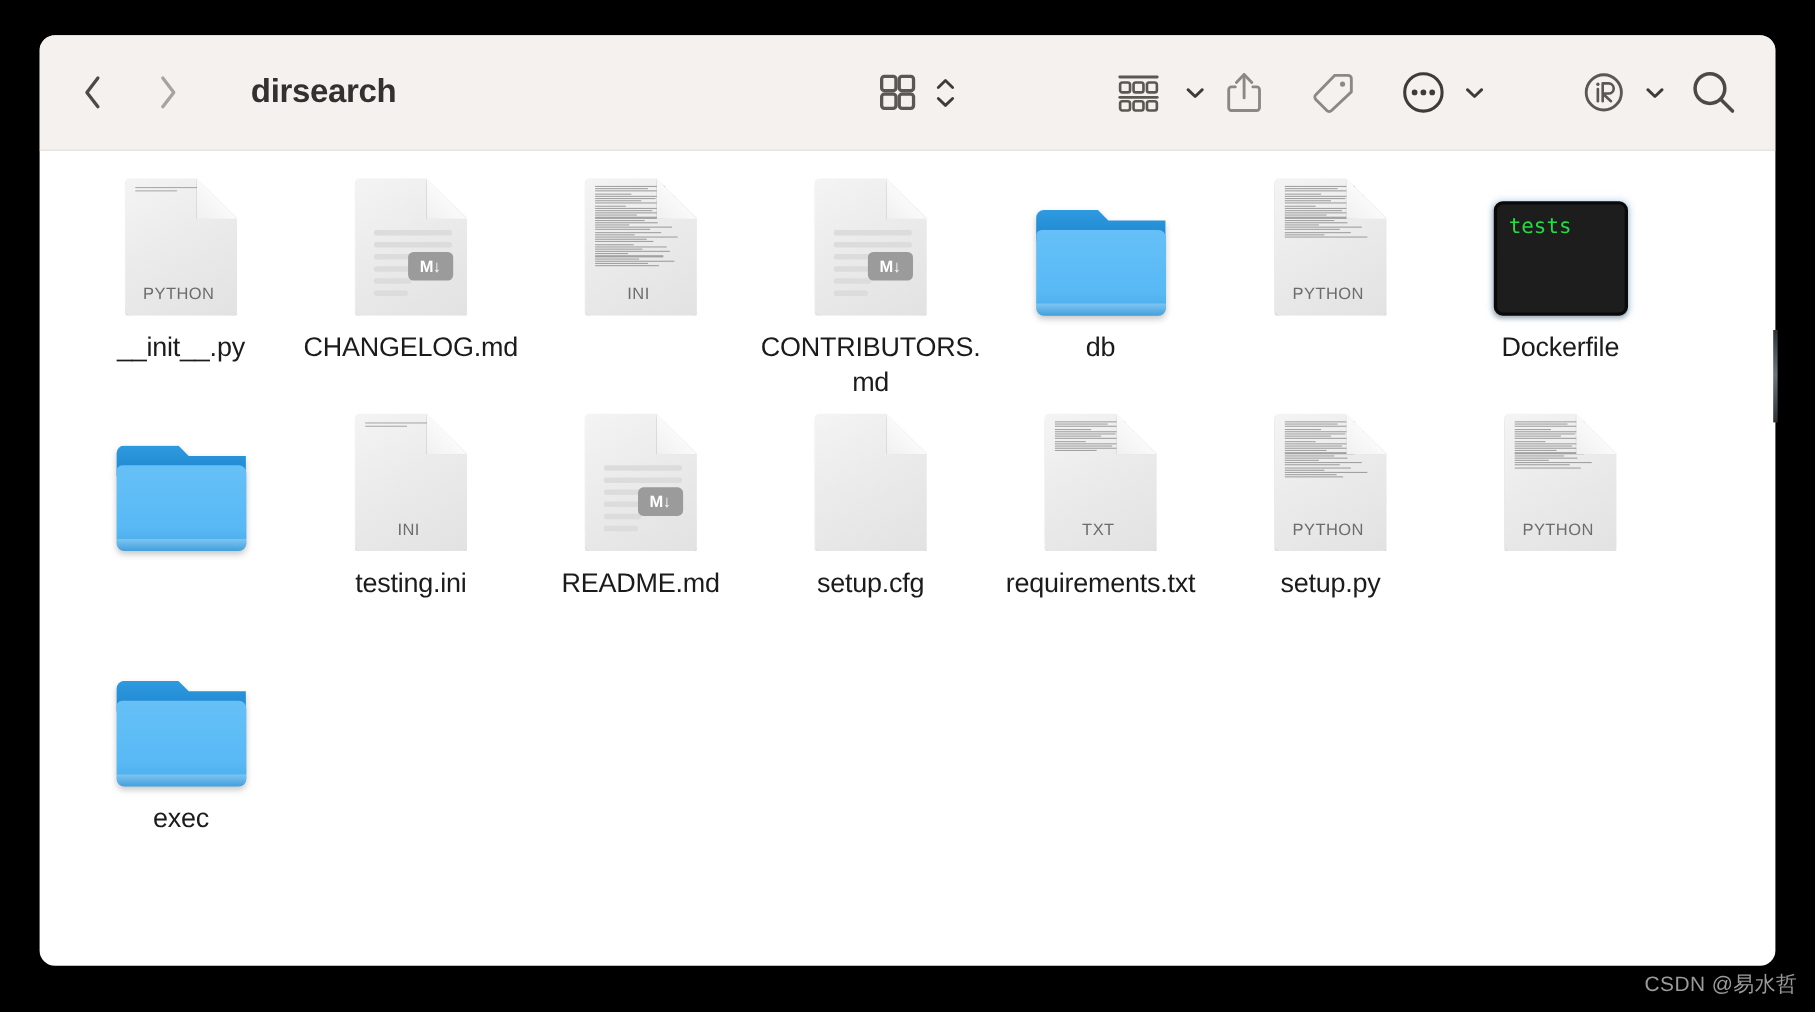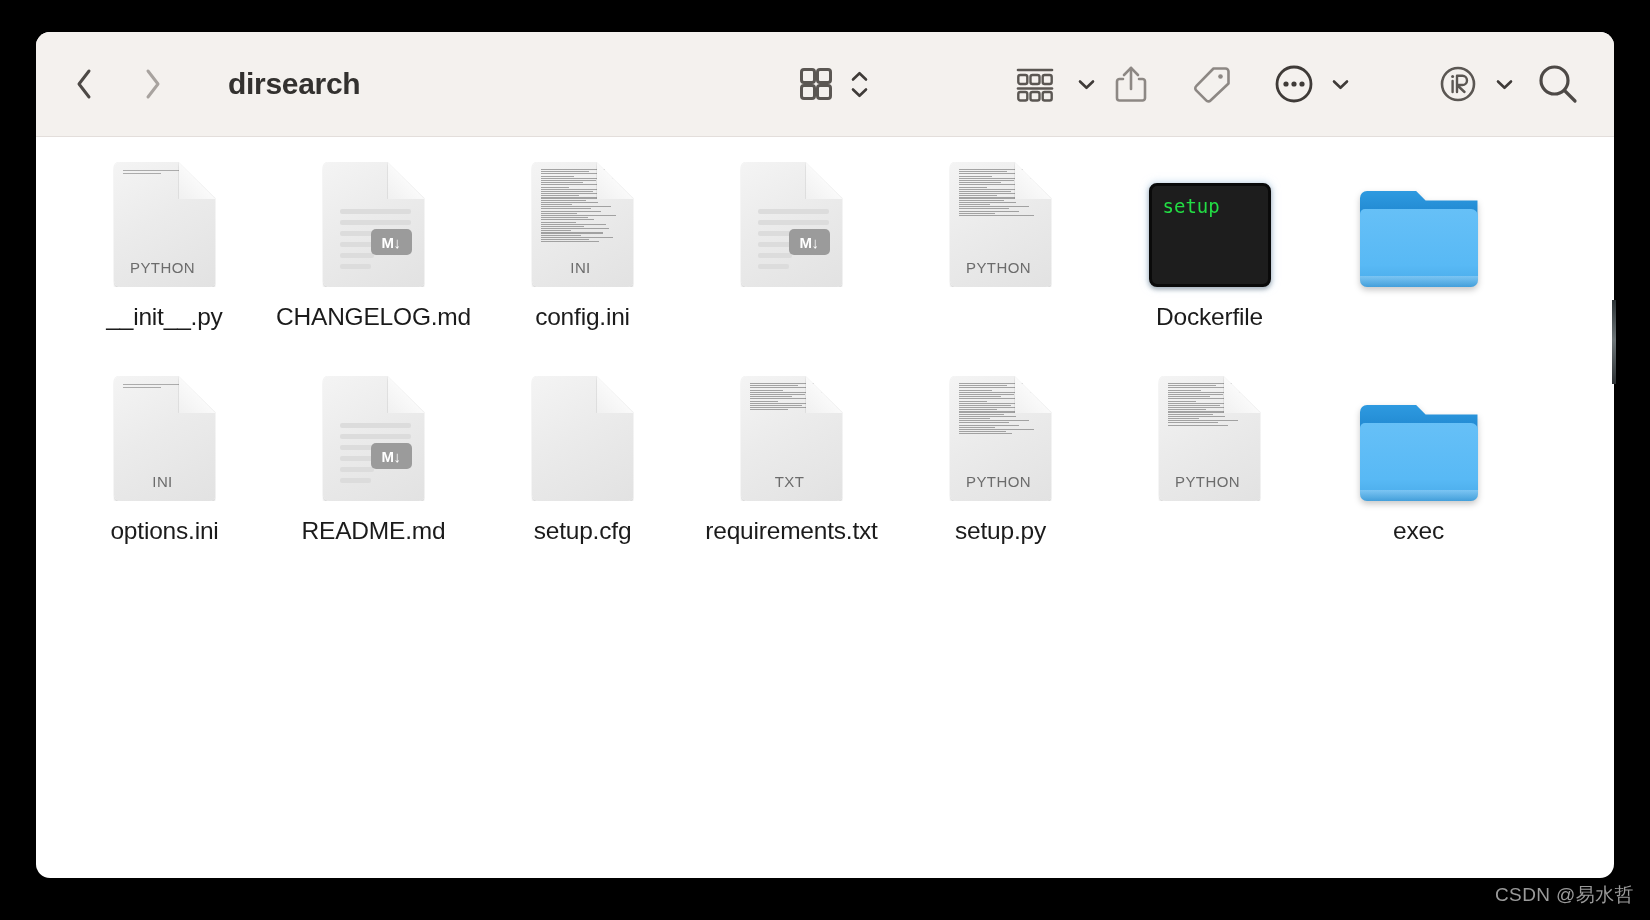--- a/index.html
+++ b/index.html
@@ -479,39 +479,48 @@
                 <i style="width: 48%;"></i>
                 <i style="width: 86%;"></i>
                 <i style="width: 58%;"></i>
                 <i style="width: 70%;"></i>
               </span>
               <span class="kind">INI</span>
             </div>
             <div class="fold"></div>
           </div>
         </div>
-        <div class="file-label">config.ini</div>
       </div>
       <div class="file-item">
         <div class="icon-box">
           <div class="doc">
             <div class="page">
               <span class="mdlines">
                 <i style="width: 100%;"></i>
                 <i style="width: 100%;"></i>
                 <i style="width: 100%;"></i>
                 <i style="width: 62%;"></i>
                 <i style="width: 48%;"></i>
                 <i style="width: 44%;"></i>
               </span>
               <span class="md-badge">M↓</span>
             </div>
             <div class="fold"></div>
           </div>
         </div>
+        <div class="file-label">CONTRIBUTORS.md</div>
+      </div>
+      <div class="file-item">
+        <div class="icon-box">
+          <div class="folder">
+            <div class="tab"></div>
+            <div class="front"></div>
+          </div>
+        </div>
+        <div class="file-label">db</div>
       </div>
       <div class="file-item">
         <div class="icon-box">
           <div class="doc">
             <div class="page">
               <span class="codelines dense">
                 <i style="width: 92%;"></i>
                 <i style="width: 58%;"></i>
                 <i style="width: 74%;"></i>
                 <i style="width: 40%;"></i>
@@ -536,21 +545,21 @@
               </span>
               <span class="kind">PYTHON</span>
             </div>
             <div class="fold"></div>
           </div>
         </div>
       </div>
       <div class="file-item">
         <div class="icon-box">
           <div class="exec">
-            <span class="txt">setup</span>
+            <span class="txt">tests</span>
           </div>
         </div>
         <div class="file-label">Dockerfile</div>
       </div>
       <div class="file-item">
         <div class="icon-box">
           <div class="folder">
             <div class="tab"></div>
             <div class="front"></div>
           </div>
@@ -562,21 +571,21 @@
             <div class="page">
               <span class="codelines">
                 <i style="width: 92%;"></i>
                 <i style="width: 58%;"></i>
               </span>
               <span class="kind">INI</span>
             </div>
             <div class="fold"></div>
           </div>
         </div>
-        <div class="file-label">options.ini</div>
+        <div class="file-label">testing.ini</div>
       </div>
       <div class="file-item">
         <div class="icon-box">
           <div class="doc">
             <div class="page">
               <span class="mdlines">
                 <i style="width: 100%;"></i>
                 <i style="width: 100%;"></i>
                 <i style="width: 100%;"></i>
                 <i style="width: 62%;"></i>

